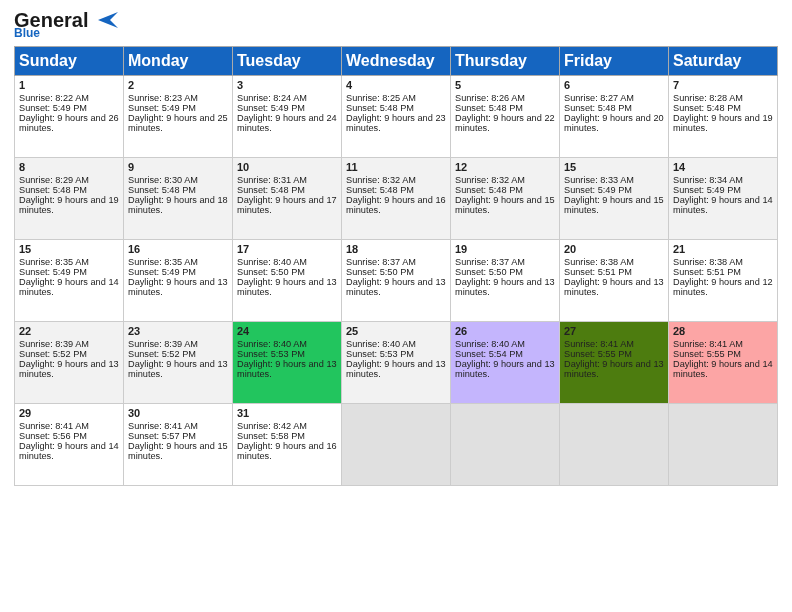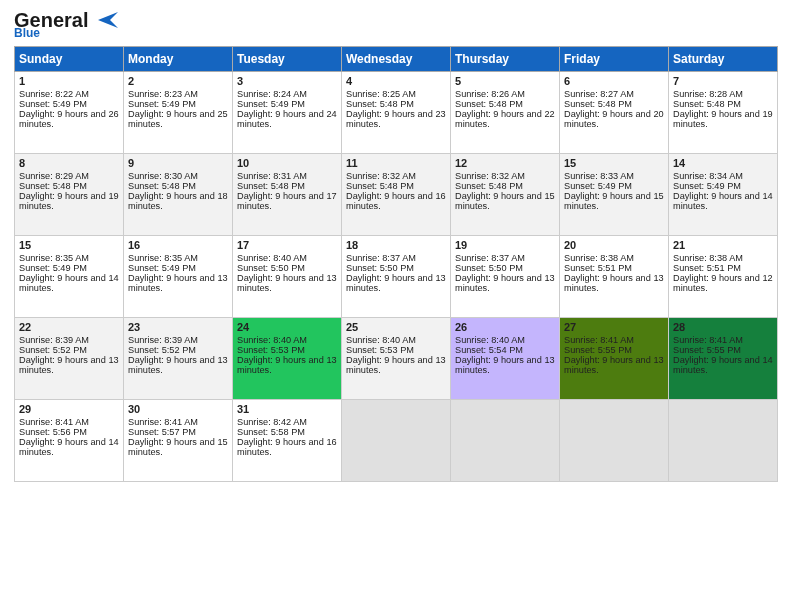--- a/index.html
+++ b/index.html
@@ -41,21 +41,21 @@
       color: #444;
     }
     .calendar {
       width: 100%;
       border-collapse: collapse;
       table-layout: fixed;
     }
     .calendar th {
       background: #1565c0;
       color: #fff;
-      font-size: 12px;
+      font-size: 16px;
       font-weight: bold;
       padding: 5px 4px;
       text-align: left;
       border: 1px solid #aaa;
     }
     .calendar td {
       border: 1px solid #ccc;
       vertical-align: top;
       padding: 3px 4px;
       font-size: 9.2px;
@@ -264,21 +264,21 @@
         <span>Sunrise: 8:40 AM</span><br>
         <span>Sunset: 5:54 PM</span><br>
         <span>Daylight: 9 hours and 13 minutes.</span>
       </td>
           <td style="background: #4d7c0f;">
         <span class="day-num">27</span>
         <span>Sunrise: 8:41 AM</span><br>
         <span>Sunset: 5:55 PM</span><br>
         <span>Daylight: 9 hours and 13 minutes.</span>
       </td>
-          <td style="background: #15803d;">
+          <td style="background: #fca5a5;">
         <span class="day-num">28</span>
         <span>Sunrise: 8:41 AM</span><br>
         <span>Sunset: 5:55 PM</span><br>
         <span>Daylight: 9 hours and 14 minutes.</span>
       </td>
         </tr>
         <tr>
           <td>
         <span class="day-num">29</span>
         <span>Sunrise: 8:41 AM</span><br>

